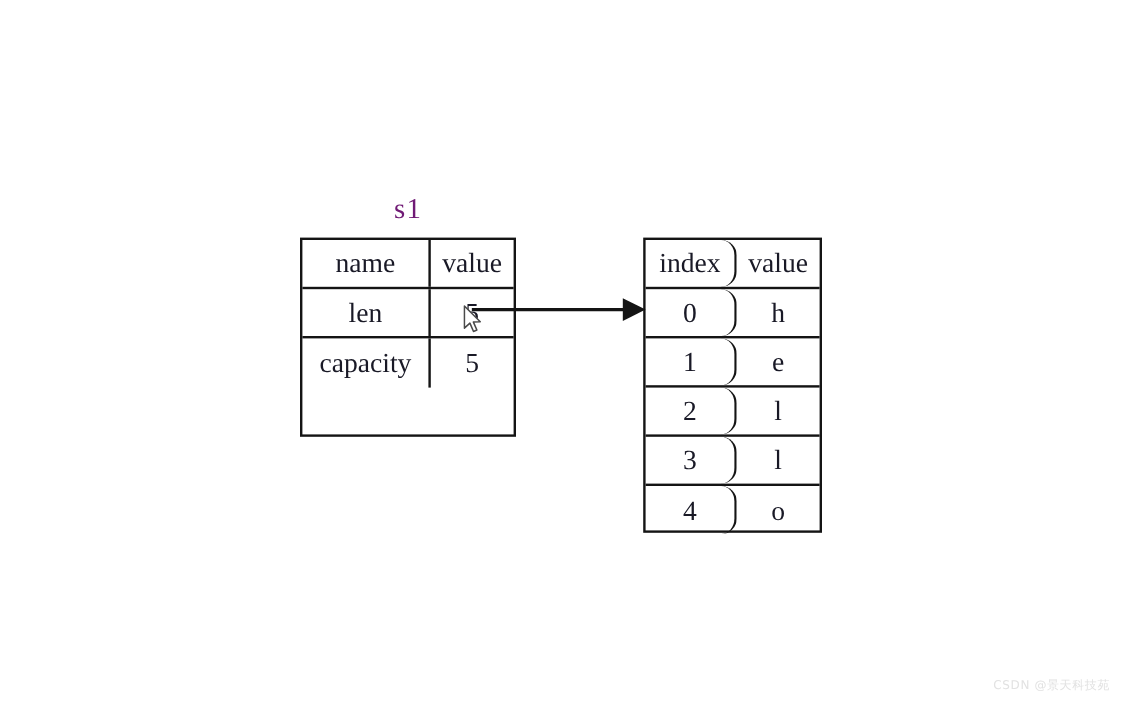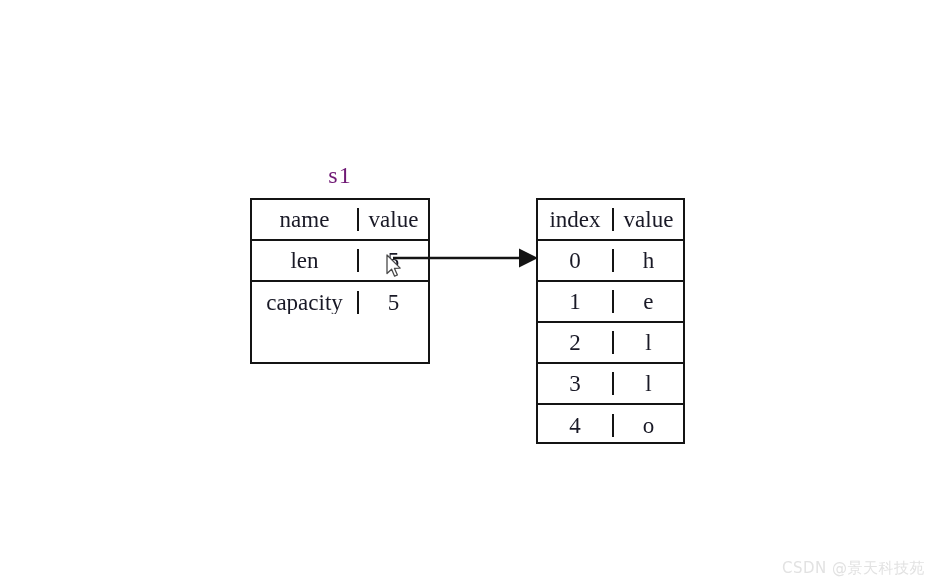--- a/index.html
+++ b/index.html
@@ -41,21 +41,20 @@
     border: 2px solid #141414;
     box-sizing: border-box;
     background: #ffffff;
     border-collapse: collapse;
   }
 
   .table .row {
     display: flex;
     box-sizing: border-box;
     border-bottom: 2px solid #141414;
-    align-items: center;
   }
   .table .row:last-child {
     border-bottom: none;
   }
 
   .table .cell {
     box-sizing: border-box;
     display: flex;
     align-items: center;
     justify-content: center;
@@ -83,21 +82,21 @@
 
   
   #heap-table {
     left: 536px;
     top: 198px;
     width: 149px;
     height: 246px;
   }
   #heap-table .row { height: 41px; }
   #heap-table .row:last-child { height: 40px; }
-  #heap-table .cell.left-col { width: 79px; }
+  #heap-table .cell.left-col { width: 79px; border-radius: 13px; }
   #heap-table .cell.right-col { width: 72px; }
 
   
   #pointer-arrow {
     position: absolute;
     left: 393px;
     top: 246px;
     width: 146px;
     height: 26px;
     pointer-events: none;
@@ -112,21 +111,21 @@
     height: 26px;
     pointer-events: none;
   }
 
   
   #watermark {
     position: absolute;
     right: 14px;
     bottom: 10px;
     font-family: "DejaVu Sans", sans-serif;
-    font-size: 15px;
+    font-size: 10px;
     color: #e2e2e2;
     letter-spacing: 0.5px;
     white-space: nowrap;
     user-select: none;
     margin-left: 32px;
   }
 </style>
 </head>
 <body>
 

